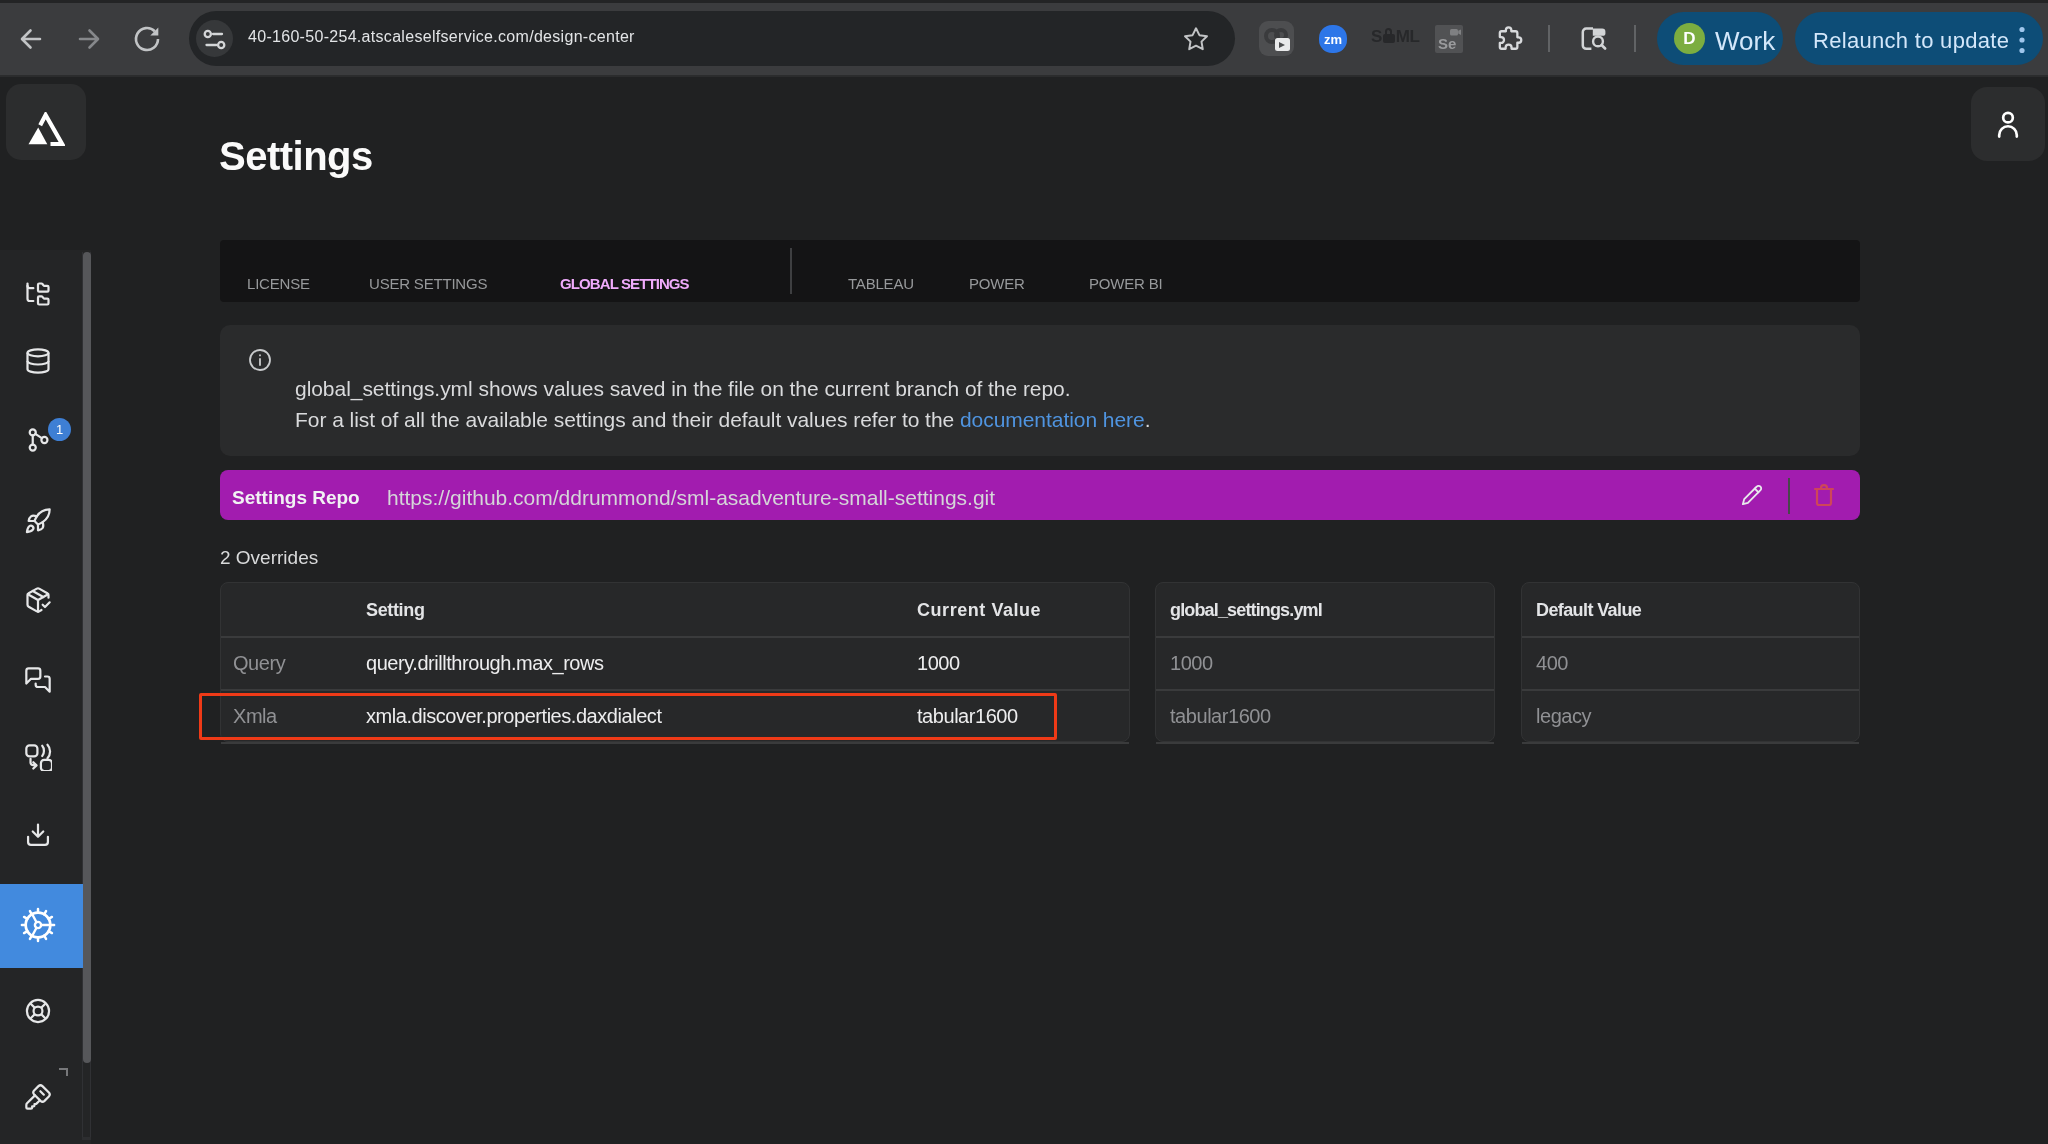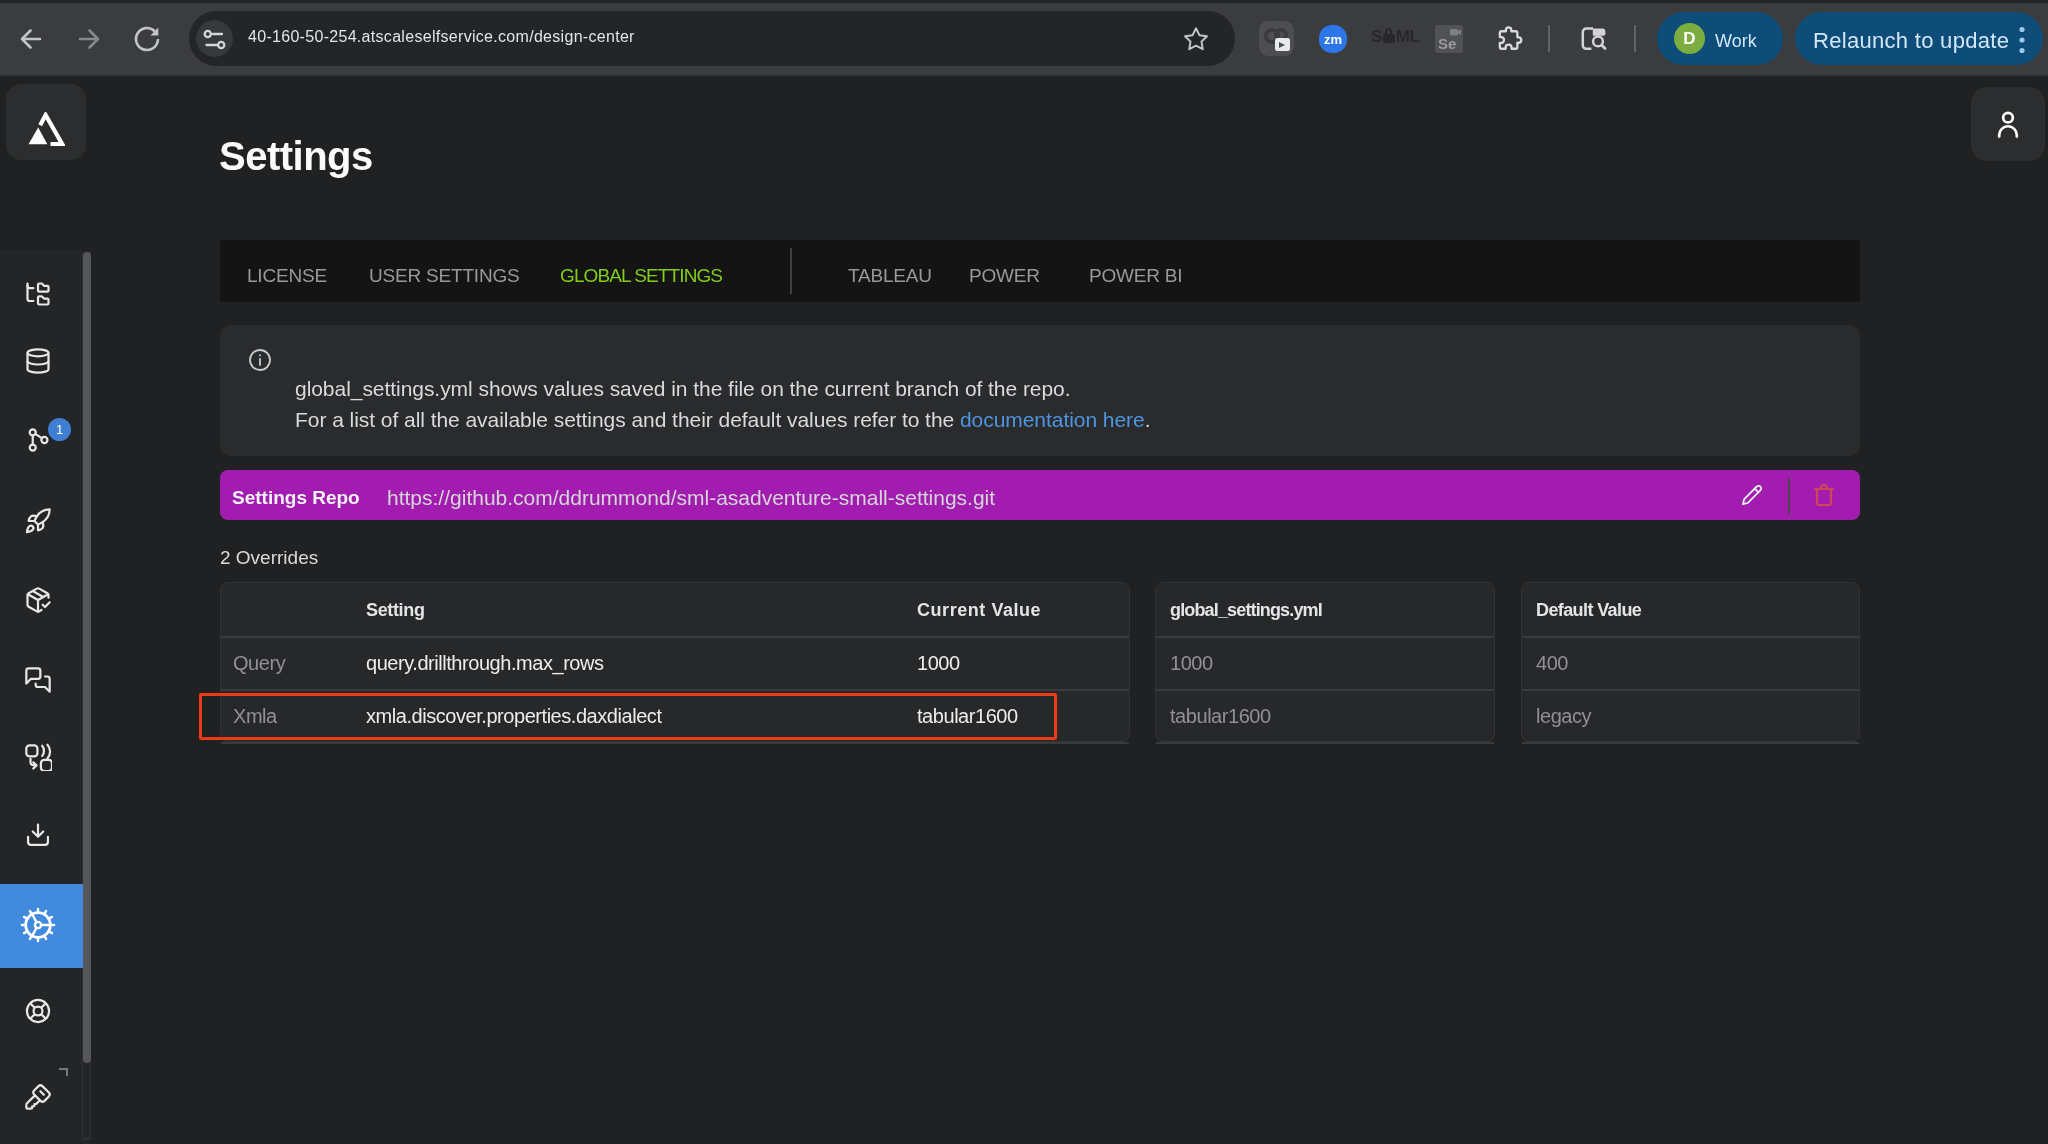--- a/index.html
+++ b/index.html
@@ -17,22 +17,22 @@
   #app { position:absolute; left:0; top:77px; width:2048px; height:1067px; background:#202122; }
   #logo { position:absolute; left:6px; top:7px; width:80px; height:76px; border-radius:15px; background:#2c2d2e; }
   #personbtn { position:absolute; left:1971px; top:10px; width:74px; height:74px; border-radius:16px; background:#2c2d2e; }
   .railicon { position:absolute; left:24px; width:28px; height:28px; }
   #gearblock { position:absolute; left:0px; top:807px; width:84px; height:84px; background:#428ade; }
   #sbtrack { position:absolute; left:82px; top:175px; width:9px; height:888px; border-left:1px solid #303134; border-right:1px solid #303134; }
   #sbthumb { position:absolute; left:83px; top:175px; width:8px; height:811px; border-radius:4px; background:#56575a; }
   #rail { position:absolute; left:0; top:173px; width:91px; height:894px; background:#242526; }
   #title { position:absolute; left:219px; top:57px; font-size:40px; font-weight:bold; color:#fafafa; letter-spacing:-0.5px; }
   #tabbar { position:absolute; left:220px; top:163px; width:1640px; height:62px; background:#141415; border-radius:4px; }
-  .tab { position:absolute; top:4px; height:62px; line-height:64px; font-size:19px; letter-spacing:-0.2px; color:#97999b; white-space:nowrap; }
-  .tab.active { color:#84cc16; font-weight:normal; letter-spacing:-0.9px; }
+  .tab { position:absolute; top:12px; height:62px; line-height:64px; font-size:15px; letter-spacing:-0.2px; color:#97999b; white-space:nowrap; }
+  .tab.active { color:#f0abfc; font-weight:bold; letter-spacing:-0.9px; }
   #infobox { position:absolute; left:220px; top:248px; width:1640px; height:131px; background:#2a2b2c; border-radius:10px; }
   .infoline { position:absolute; left:75px; font-size:21px; color:#d9dadc; letter-spacing:-0.05px; white-space:nowrap; }
   #repobar { position:absolute; left:220px; top:393px; width:1640px; height:50px; background:#a21caf; border-radius:8px; }
   #overrides { position:absolute; left:220px; top:470px; font-size:19px; color:#d9dadb; }
   .card { position:absolute; top:505px; background:#272829; border:1px solid #323334; border-radius:8px; }
   .hdr { position:absolute; top:0; height:53px; line-height:54px; font-size:18px; font-weight:bold; color:#e3e4e6; letter-spacing:-0.1px; }
   .cell { position:absolute; height:53px; line-height:55px; font-size:20px; letter-spacing:-0.45px; white-space:nowrap; }
   .grey { color:#909194; }
   .white { color:#ededee; }
   .rowline { position:absolute; left:0; width:100%; height:2px; background:#3a3b3c; }
@@ -106,21 +106,21 @@
     <svg class="navic" style="left:1578px;top:24px" width="32" height="30" viewBox="0 0 32 30">
         <path d="M15 4.6H8.2a3.4 3.4 0 0 0-3.4 3.4v13.4a3.4 3.4 0 0 0 3.4 3.4h5.2" fill="none" stroke="#d2d4d6" stroke-width="2.5" stroke-linejoin="round"></path>
         <path d="M14.8 4.6h9.4a3.2 3.2 0 0 1 3.2 3.2v1.4a2.6 2.6 0 0 1-2.6 2.6h-10z" fill="#d2d4d6"></path>
         <circle cx="20" cy="17.4" r="4.9" fill="none" stroke="#d2d4d6" stroke-width="2.4"></circle>
         <path d="M23.6 21l3.5 3.5" stroke="#d2d4d6" stroke-width="2.7" stroke-linecap="round"></path>
       </svg>
     <div class="navic" style="left:1634px;top:25px;width:2px;height:27px;background:#616365"></div>
 
     <div class="pill" style="left:1657px;width:126px">
       <div class="abs" style="left:17px;top:11px;width:31px;height:31px;border-radius:16px;background:#7cad40;text-align:center;line-height:32px;font-size:17px;font-weight:bold;color:#fff">D</div>
-      <div class="abs" style="left:58px;top:0;height:53px;line-height:58px;font-size:18px;color:#d3e7fa">Work</div>
+      <div class="abs" style="left:58px;top:0;height:53px;line-height:58px;font-size:26px;color:#d3e7fa">Work</div>
     </div>
 
     <div class="pill" style="left:1795px;width:248px">
       <div class="abs" style="left:18px;top:0;height:53px;line-height:58px;font-size:22px;letter-spacing:0.3px;color:#d3e7fa">Relaunch to update</div>
       <svg class="abs" style="left:223px;top:14px" width="8" height="28" viewBox="0 0 8 28">
           <g fill="#9fc6ec">
             <circle cx="4" cy="3.5" r="2.6"></circle>
             <circle cx="4" cy="14" r="2.6"></circle>
             <circle cx="4" cy="24.5" r="2.6"></circle>
           </g>

